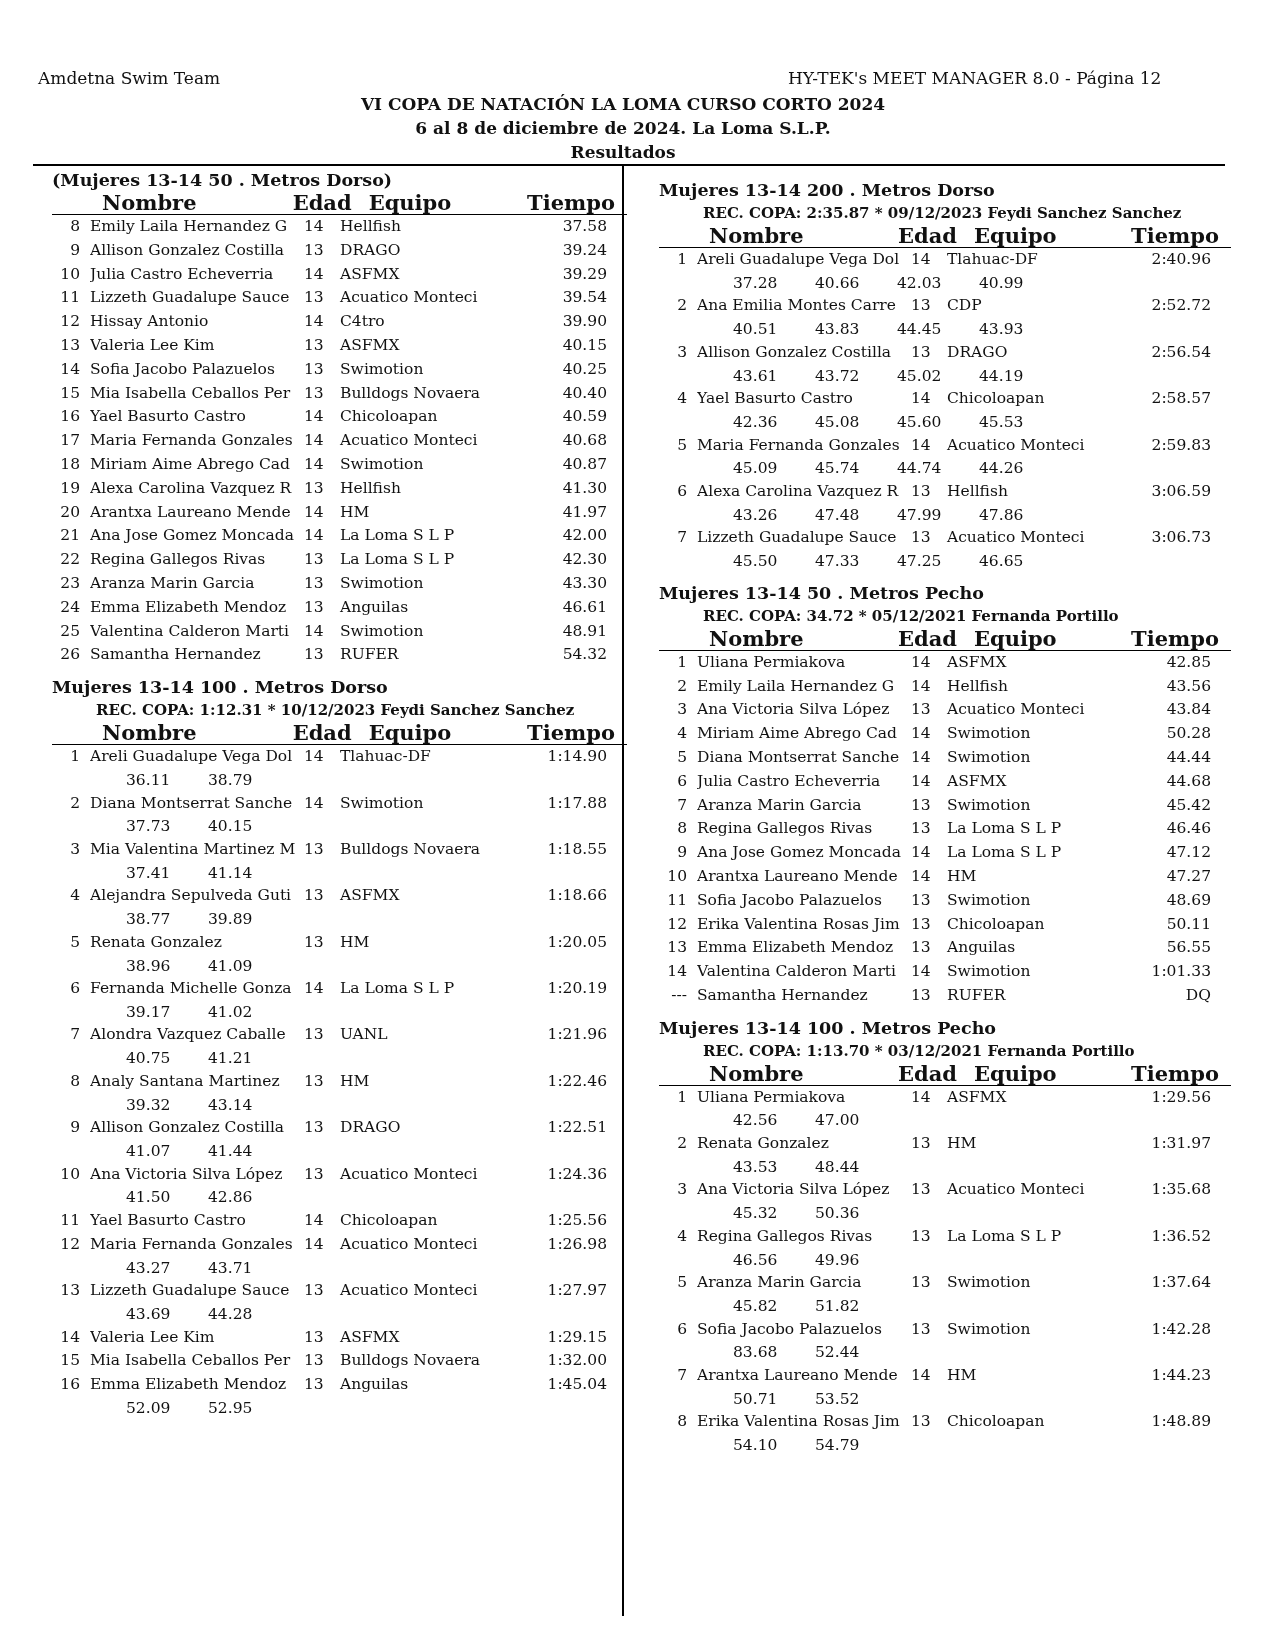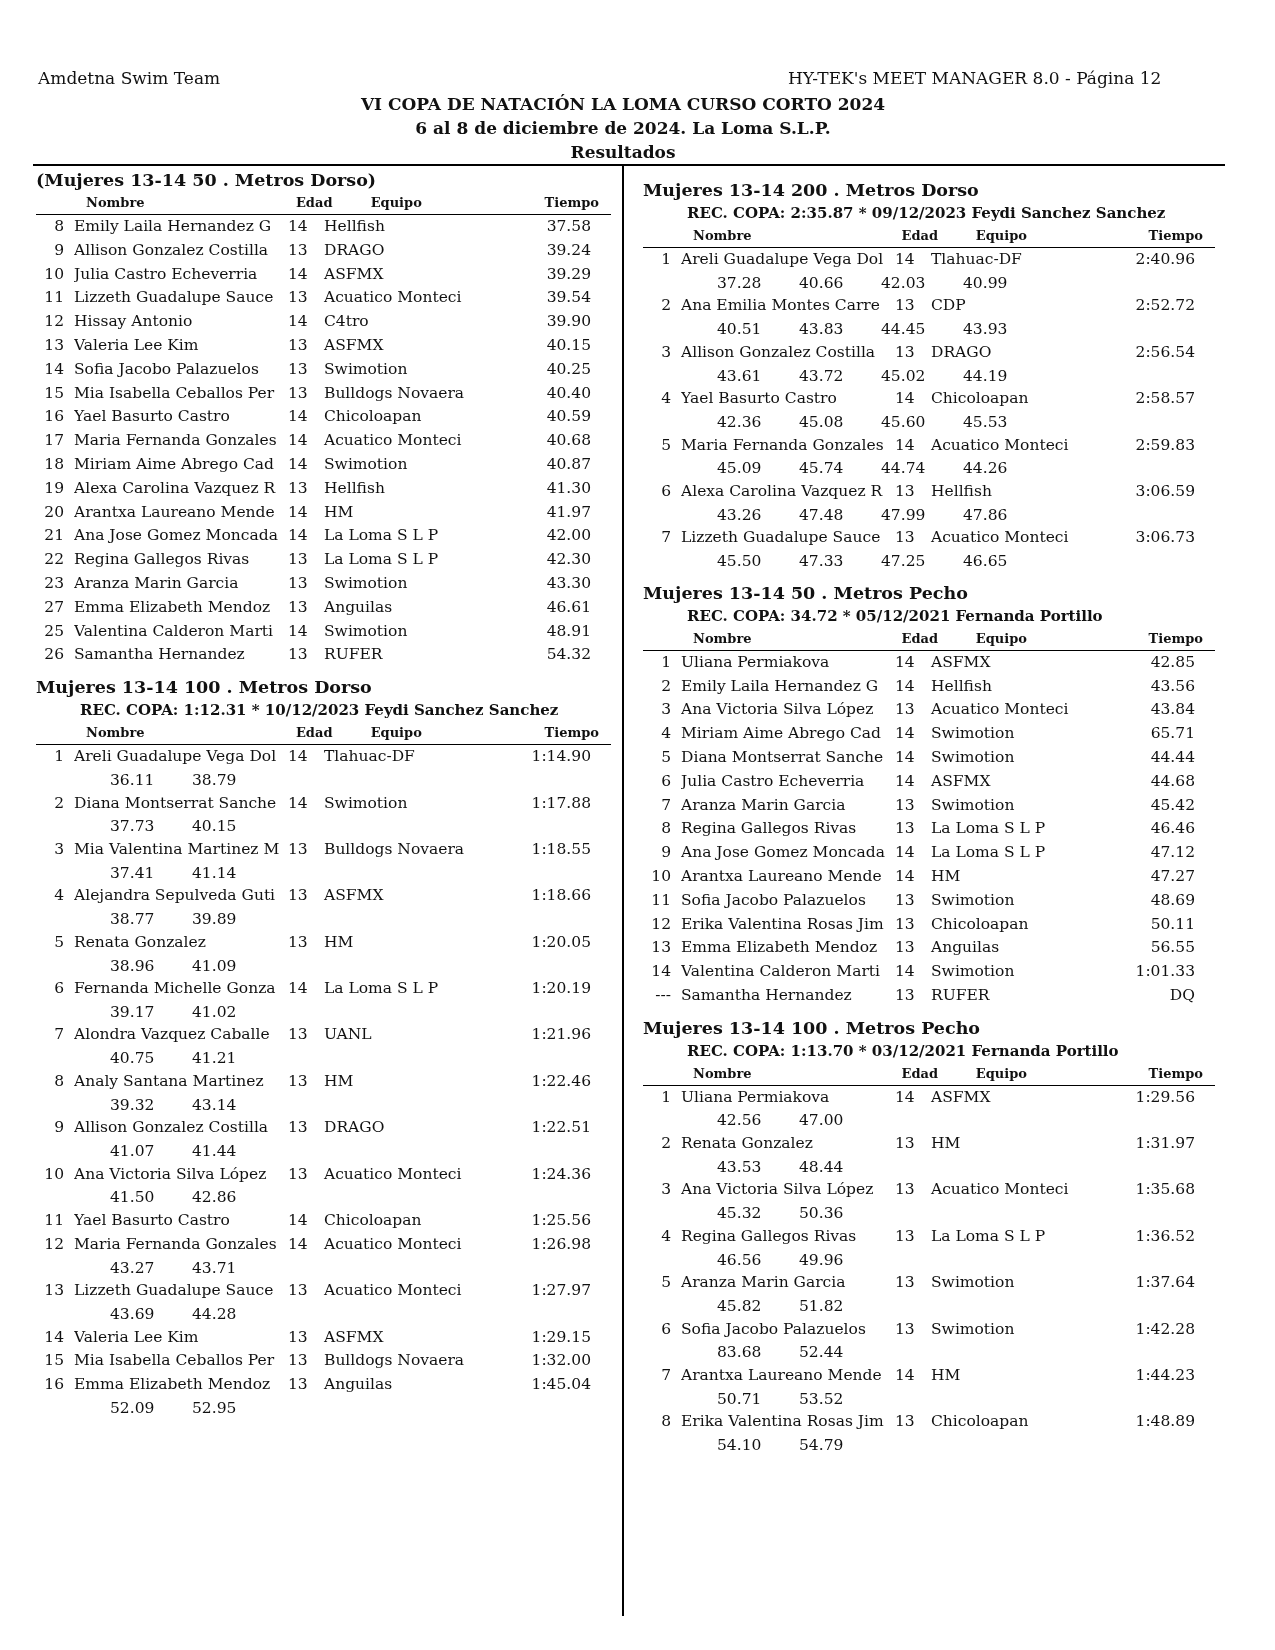--- a/index.html
+++ b/index.html
@@ -7,28 +7,28 @@
     width: 1275px; height: 1650px; position: relative; overflow: hidden;
     font-family: "DejaVu Serif", "Liberation Serif", serif; color: #111;
   }
   .hdr-left { position: absolute; left: 38px; top: 68px; font-size: 17px; }
   .hdr-right { position: absolute; left: 788px; top: 68px; font-size: 17px; }
   .title-block { position: absolute; left: 0; width: 1246px; top: 92px; text-align: center; font-weight: bold; font-size: 17px; line-height: 24px; }
   .title-block div { white-space: nowrap; }
   .top-rule { position: absolute; left: 33px; top: 164px; width: 1192px; height: 2px; background: #000; }
   .col-divider { position: absolute; left: 622px; top: 164px; width: 2px; height: 1452px; background: #000; }
 
-  .col { position: absolute; font-size: 15.5px; }
+  .col { position: absolute; font-size: 15.5px; margin-left: 16px; }
   .col.left { left: 36px; top: 168px; width: 575px; }
   .col.right { left: 643px; top: 178px; width: 572px; }
 
   .event { margin-bottom: 8px; }
   .event-title { font-weight: bold; font-size: 17.5px; line-height: 24px; white-space: nowrap; }
   .record { font-weight: bold; font-size: 15px; line-height: 23px; padding-left: 44px; white-space: nowrap; }
-  .thead { display: flex; font-weight: bold; font-size: 13px; line-height: 22px; border-bottom: 1.5px solid #000; gap: 28px; }
+  .thead { display: flex; font-weight: bold; font-size: 21px; line-height: 22px; border-bottom: 1.5px solid #000; gap: 28px; }
   .th-name { width: 237px; padding-left: 50px; box-sizing: border-box; }
   .th-edad { width: 48px; }
   .th-equipo { width: 150px; }
   .th-tiempo { flex: 1; text-align: right; padding-right: 12px; }
 
   .row { display: flex; line-height: 23.8px; white-space: nowrap; }
   .c-place { width: 38px; text-align: right; padding-right: 10px; box-sizing: border-box; }
   .c-name { width: 210px; overflow: hidden; }
   .c-age { width: 34px; text-align: left; padding-left: 4px; box-sizing: border-box; }
   .c-team { width: 170px; padding-left: 6px; box-sizing: border-box; }
@@ -168,21 +168,21 @@
           <span class="c-time">42.30</span>
         </div>
         <div class="row">
           <span class="c-place">23</span>
           <span class="c-name">Aranza Marin Garcia</span>
           <span class="c-age">13</span>
           <span class="c-team">Swimotion</span>
           <span class="c-time">43.30</span>
         </div>
         <div class="row">
-          <span class="c-place">27</span>
+          <span class="c-place">24</span>
           <span class="c-name">Emma Elizabeth Mendoz</span>
           <span class="c-age">13</span>
           <span class="c-team">Anguilas</span>
           <span class="c-time">46.61</span>
         </div>
         <div class="row">
           <span class="c-place">25</span>
           <span class="c-name">Valentina Calderon Marti</span>
           <span class="c-age">14</span>
           <span class="c-team">Swimotion</span>
@@ -529,21 +529,21 @@
           <span class="c-name">Ana Victoria Silva López</span>
           <span class="c-age">13</span>
           <span class="c-team">Acuatico Monteci</span>
           <span class="c-time">43.84</span>
         </div>
         <div class="row">
           <span class="c-place">4</span>
           <span class="c-name">Miriam Aime Abrego Cad</span>
           <span class="c-age">14</span>
           <span class="c-team">Swimotion</span>
-          <span class="c-time">65.71</span>
+          <span class="c-time">50.28</span>
         </div>
         <div class="row">
           <span class="c-place">5</span>
           <span class="c-name">Diana Montserrat Sanche</span>
           <span class="c-age">14</span>
           <span class="c-team">Swimotion</span>
           <span class="c-time">44.44</span>
         </div>
         <div class="row">
           <span class="c-place">6</span>

